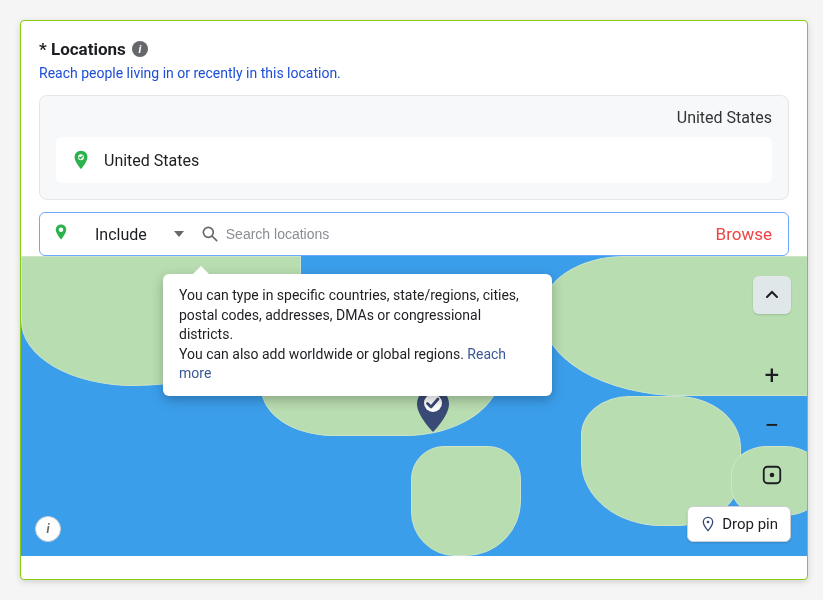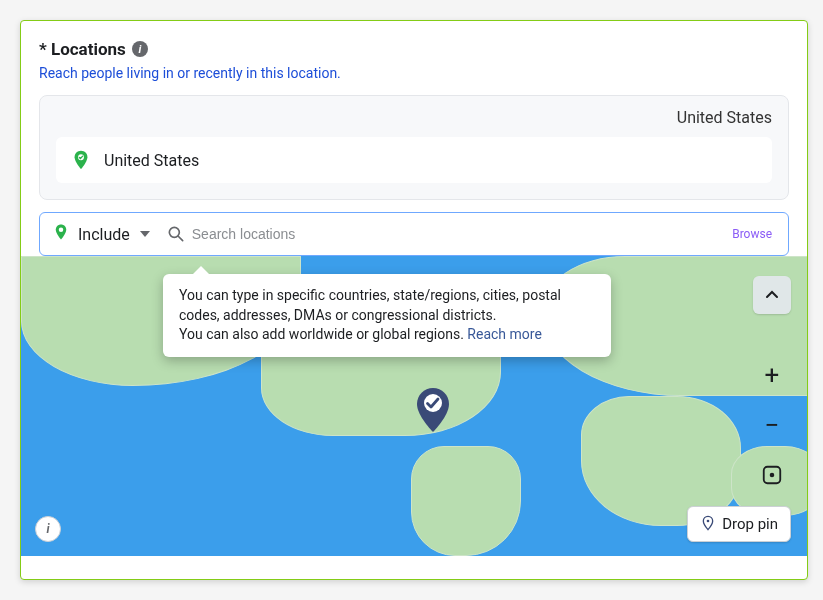--- a/index.html
+++ b/index.html
@@ -58,59 +58,59 @@
     display: flex;
     align-items: center;
     border: 1px solid #6fa8ff;
     border-radius: 6px;
     background: #fff;
     height: 44px;
     position: relative;
     margin-bottom: 0;
   }
   .include-btn {
-    display: flex; align-items:center; gap:8px;
+    display: flex; align-items:center; gap:25px;
     padding: 0 10px 0 12px;
     height:100%;
     cursor:pointer;
   }
   .include-label { font-size:16px; color:#1c1e21; }
   .chevron-down {
     width:0;height:0;
     border-left:5px solid transparent;
     border-right:5px solid transparent;
     border-top:6px solid #65676b;
     margin-left:2px;
   }
   .search-icon { width:20px; height:20px; color:#65676b; margin:0 6px 0 6px; flex-shrink:0;}
   .search-input {
     flex:1; border:none; outline:none; font-size:14px; color:#1c1e21;
     background:transparent; height:100%;
   }
   .search-input::placeholder { color:#8a8d91; }
-  .browse-btn { padding:0 16px; font-size:12px; color:#8b5cf6; cursor:pointer; }
+  .browse-btn { padding:0 16px; font-size:17px; color:#ef4444; cursor:pointer; }
   .map-wrap {
     position: relative;
     margin: 0 -18px -0px -18px;
     height: 300px;
     overflow:hidden;
   }
   .map {
     position:absolute; inset:0;
     background: #3b9eeb;
   }
   .land {
     position:absolute;
     background: #b8ddb0;
     border: 1px solid #cde4c8;
   }
   .tooltip-box {
     position:absolute;
     top: 18px; left:142px;
-    width: 448px;
+    width: 389px;
     background:#fff;
     border-radius:6px;
     box-shadow: 0 4px 12px rgba(0,0,0,0.25);
     padding: 12px 16px;
     font-size:14px;
     color:#1c1e21;
     line-height:1.4;
     z-index:10;
   }
   .tooltip-box::before {
@@ -138,21 +138,21 @@
     box-shadow:0 1px 2px rgba(0,0,0,0.15);
   }
   .ctrl-collapse { top: 20px; }
   .ctrl-zoom-in { top: 100px; background:transparent; box-shadow:none; font-size:26px; }
   .ctrl-zoom-out { top: 150px; background:transparent; box-shadow:none; font-size:26px; }
   .ctrl-locate { top: 200px; background:transparent; box-shadow:none; }
   .drop-pin-btn {
     position:absolute; right:16px; bottom:14px;
     background:#fff; border:1px solid #ccd0d5; border-radius:6px;
     padding:8px 12px; font-size:15px; color:#1c1e21;
-    display:flex; align-items:flex-start; gap:6px; cursor:pointer;
+    display:flex; align-items:center; gap:6px; cursor:pointer;
     box-shadow:0 1px 2px rgba(0,0,0,0.15);
   }
   .map-info {
     position:absolute; left:14px; bottom:14px;
     width:26px; height:26px; border-radius:50%;
     background:#fff; border:1px solid #ccd0d5;
     display:flex; align-items:center; justify-content:center;
     font-size:12px; font-style:italic; font-weight:700; color:#65676b;
     cursor:pointer;
   }

